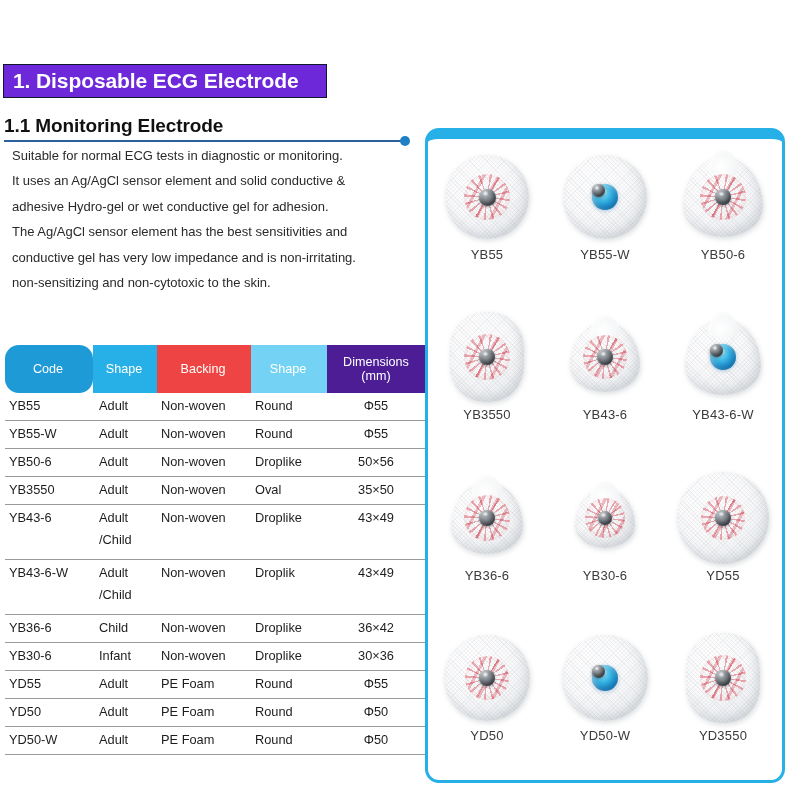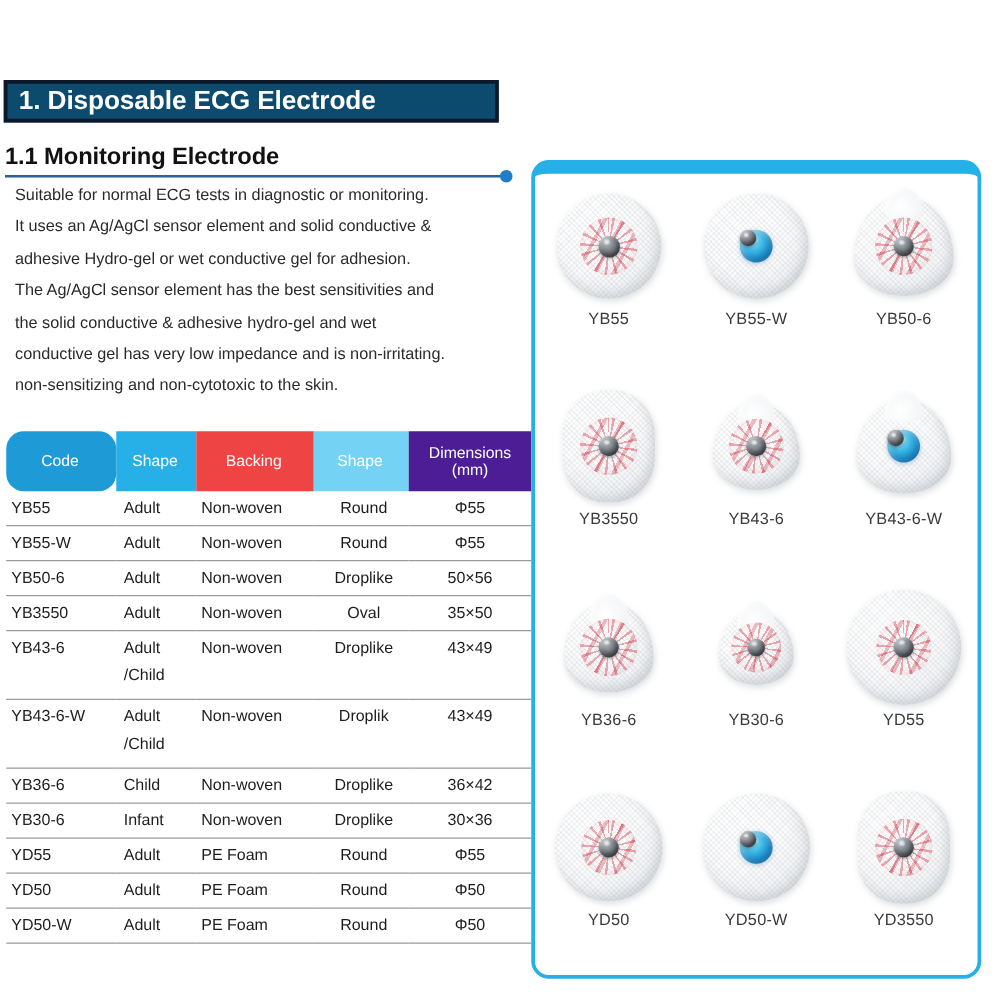--- a/index.html
+++ b/index.html
@@ -12,23 +12,23 @@
     -webkit-font-smoothing:antialiased;
   }
 
   
   #left-column{
     position:absolute;left:0;top:0;width:418px;height:800px;
   }
 
   
   #section-title-bar{
-    position:absolute;left:3px;top:64px;width:396px;height:34px;
-    background:#0c4a6e;
-    border:3px solid #0f172a;
+    position:absolute;left:3px;top:64px;width:324px;height:34px;
+    background:#6d28d9;
+    border:1px solid #0f172a;
     box-sizing:border-box;
     display:flex;align-items:center;
   }
   #section-title-text{
     color:#ffffff;
     font-size:21px;font-weight:bold;
     letter-spacing:-0.1px;
     padding-left:9px;
     white-space:nowrap;
   }
@@ -84,21 +84,21 @@
     border-bottom:1.5px solid #9a9a9a;
   }
   #spec-table tr.has-sub td{ height:54px; }
   #spec-table td .cell-main{ padding-top:5px; display:block; }
   #spec-table td .cell-sub{ display:block; padding-top:7px; }
 
   
   .col-code  { width:86px;  text-align:left;   padding-left:4px !important; }
   .col-size  { width:62px;  text-align:left;   padding-left:6px !important; }
   .col-back  { width:92px;  text-align:left;   padding-left:4px !important; }
-  .col-shape { width:74px;  text-align:center;   padding-left:4px !important; }
+  .col-shape { width:74px;  text-align:left;   padding-left:4px !important; }
   .col-dim   { width:94px;  text-align:center; }
 
   th.col-code, th.col-size, th.col-back, th.col-shape { text-align:center; padding-left:0 !important; }
 
   
   .hd-1{ background:#1e9ad6;border-radius:14px; }
   .hd-2{ background:#27b0e8; }
   .hd-3{ background:#ef4444; }
   .hd-4{ background:#74d2f4; }
   .hd-5{ background:#4c1d95; }
@@ -245,21 +245,20 @@
   <div id="divider-wrap">
     <div id="divider-line"></div>
     <div id="divider-dot"></div>
   </div>
 
   <div id="description">
       <div class="desc-line">Suitable for normal ECG tests in diagnostic or monitoring.</div>
       <div class="desc-line">It uses an Ag/AgCl sensor element and solid conductive &amp;</div>
       <div class="desc-line">adhesive Hydro-gel or wet conductive gel for adhesion.</div>
       <div class="desc-line">The Ag/AgCl sensor element has the best sensitivities and</div>
-      <div class="desc-line">the solid conductive &amp; adhesive hydro-gel and wet</div>
       <div class="desc-line">conductive gel has very low impedance and is non-irritating.</div>
       <div class="desc-line">non-sensitizing and non-cytotoxic to the skin.</div>
     </div>
 
   <table id="spec-table">
     <thead>
       <tr>
         <th class="col-code hd-1">Code</th>
         <th class="col-size hd-2">Shape</th>
         <th class="col-back hd-3">Backing</th>

